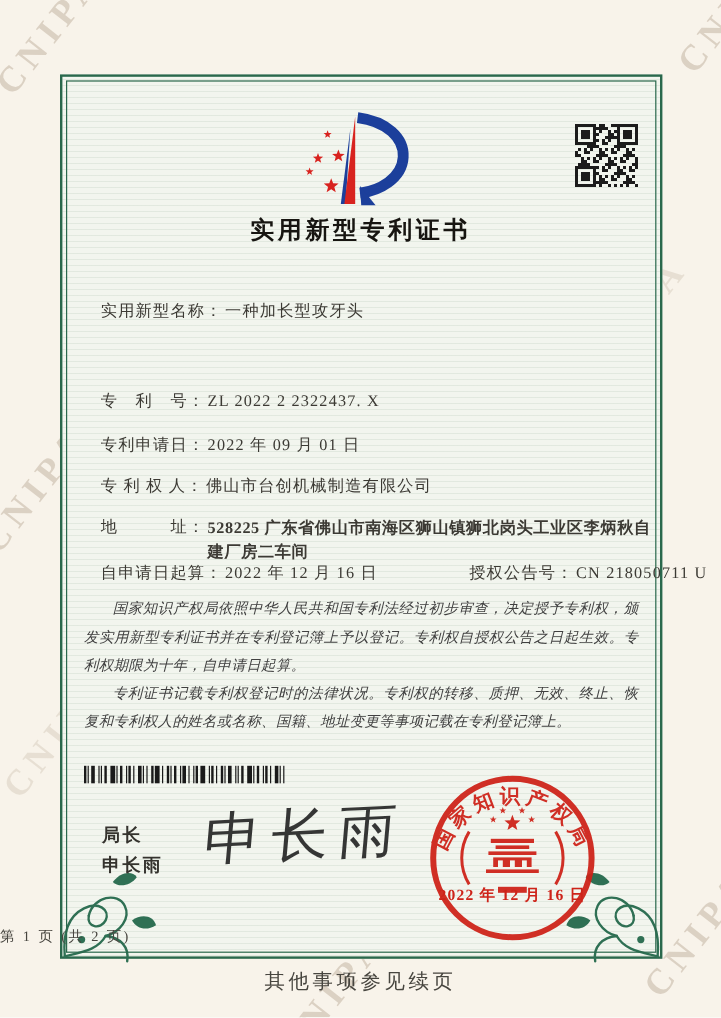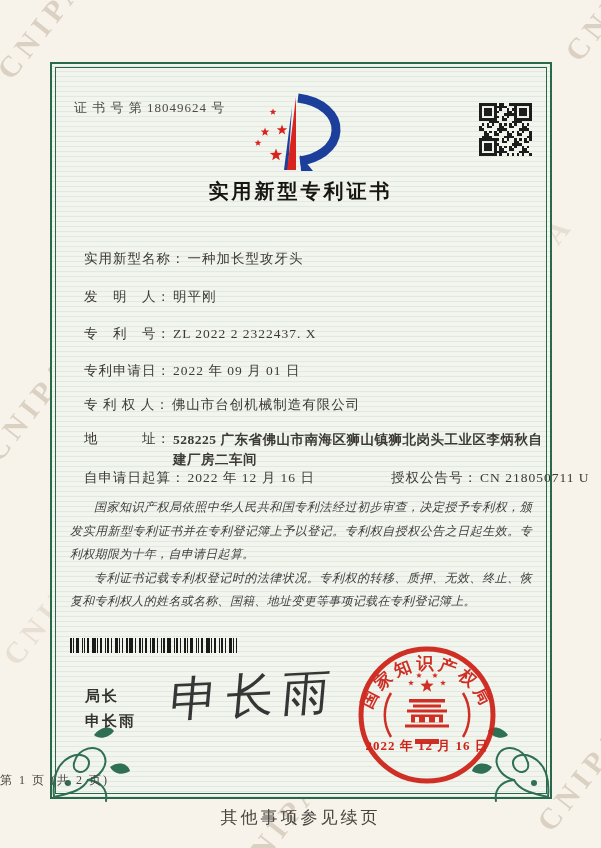--- a/index.html
+++ b/index.html
@@ -88,21 +88,20 @@
         <path d="M6,80 C4,58 10,46 22,40 C34,34 44,41 40,50 C36,58 24,56 26,46"></path>
         <path d="M26,46 C30,30 50,26 56,38 C61,48 52,60 40,63"></path>
         <path d="M6,80 C22,76 34,74 40,63 C52,64 60,72 58,84"></path>
         <path d="M46,18 C52,10 62,8 66,14 C61,21 51,23 46,18 Z" fill="#2f7054" stroke="none"></path>
         <path d="M62,50 C70,44 80,46 82,54 C74,59 66,57 62,50 Z" fill="#2f7054" stroke="none"></path>
         <circle cx="20" cy="66" r="3" fill="#2f7054" stroke="none"></circle>
       </g>
     </svg>
   </div>
 
-  <div class="cert-no">证 书 号 第 18049624 号</div>
 
   <svg class="logo" viewBox="0 0 100 85">
     <g id="logo-stars">
         <polygon points="12.00,46.50 12.86,48.81 15.33,48.92 13.40,50.45 14.06,52.83 12.00,51.47 9.94,52.83 10.60,50.45 8.67,48.92 11.14,48.81" fill="#d8231f"></polygon>
         <polygon points="30.00,55.50 31.60,59.79 36.18,59.99 32.60,62.84 33.82,67.26 30.00,64.73 26.18,67.26 27.40,62.84 23.82,59.99 28.40,59.79" fill="#d8231f"></polygon>
         <polygon points="19.00,34.50 20.11,37.47 23.28,37.61 20.80,39.58 21.65,42.64 19.00,40.89 16.35,42.64 17.20,39.58 14.72,37.61 17.89,37.47" fill="#d8231f"></polygon>
         <polygon points="36.00,31.50 37.36,35.13 41.23,35.30 38.20,37.71 39.23,41.45 36.00,39.31 32.77,41.45 33.80,37.71 30.77,35.30 34.64,35.13" fill="#d8231f"></polygon>
         <polygon points="27.00,15.50 27.86,17.81 30.33,17.92 28.40,19.45 29.06,21.83 27.00,20.47 24.94,21.83 25.60,19.45 23.67,17.92 26.14,17.81" fill="#d8231f"></polygon>
       </g>
     <path d="M52,5 C76,8 91,22 90,38 C89,56 70,66 54,68" stroke="#1c3f9b" stroke-width="9" fill="none"></path>
@@ -342,23 +341,20 @@
       <rect x="15" y="20" width="1" height="1" fill="#1c1c1c"></rect>
       <rect x="17" y="20" width="1" height="1" fill="#1c1c1c"></rect>
       <rect x="20" y="20" width="1" height="1" fill="#1c1c1c"></rect>
     </svg>
 
   <h1 class="title">实用新型专利证书</h1>
 
   <div class="field-row" style="top:250px">
     <span class="lbl">实用新型名称：</span><span class="val">一种加长型攻牙头</span>
   </div>
-  <div class="field-row" style="top:288px">
-    <span class="lbl">发　明　人：</span><span class="val">明平刚</span>
-  </div>
   <div class="field-row" style="top:325px">
     <span class="lbl">专　利　号：</span><span class="val">ZL 2022 2 2322437. X</span>
   </div>
   <div class="field-row" style="top:362px">
     <span class="lbl">专利申请日：</span><span class="val">2022 年 09 月 01 日</span>
   </div>
   <div class="field-row" style="top:396px">
     <span class="lbl">专 利 权 人：</span><span class="val">佛山市台创机械制造有限公司</span>
   </div>
   <div class="field-row addr" style="top:430px">

